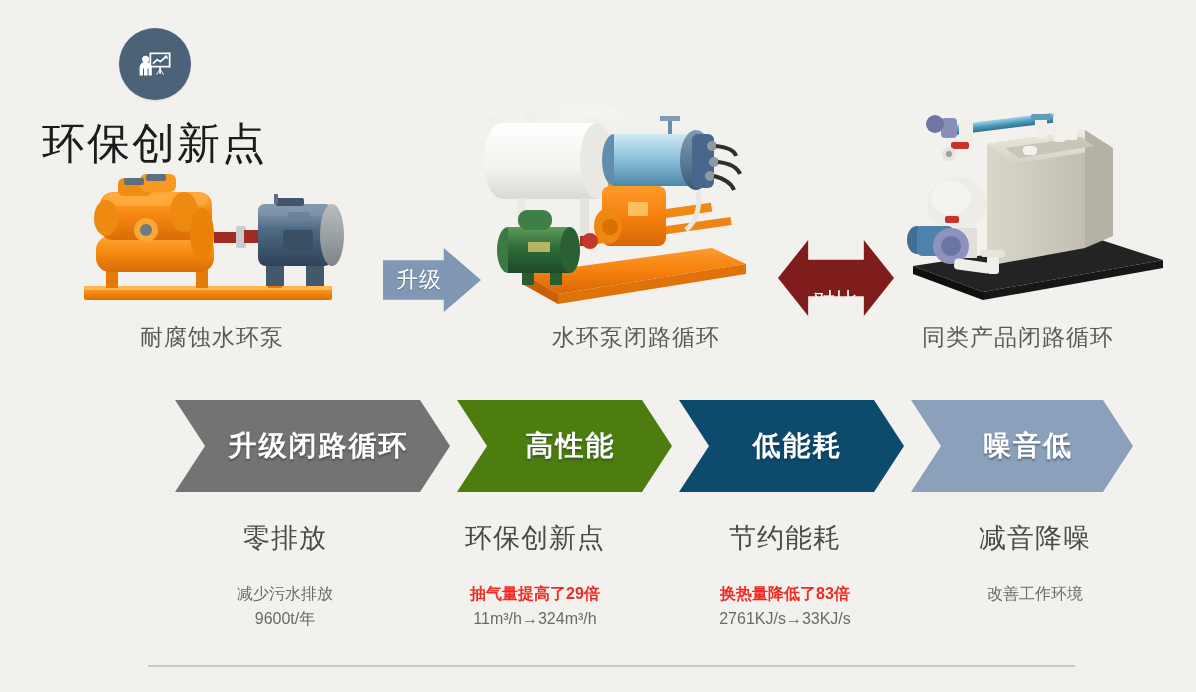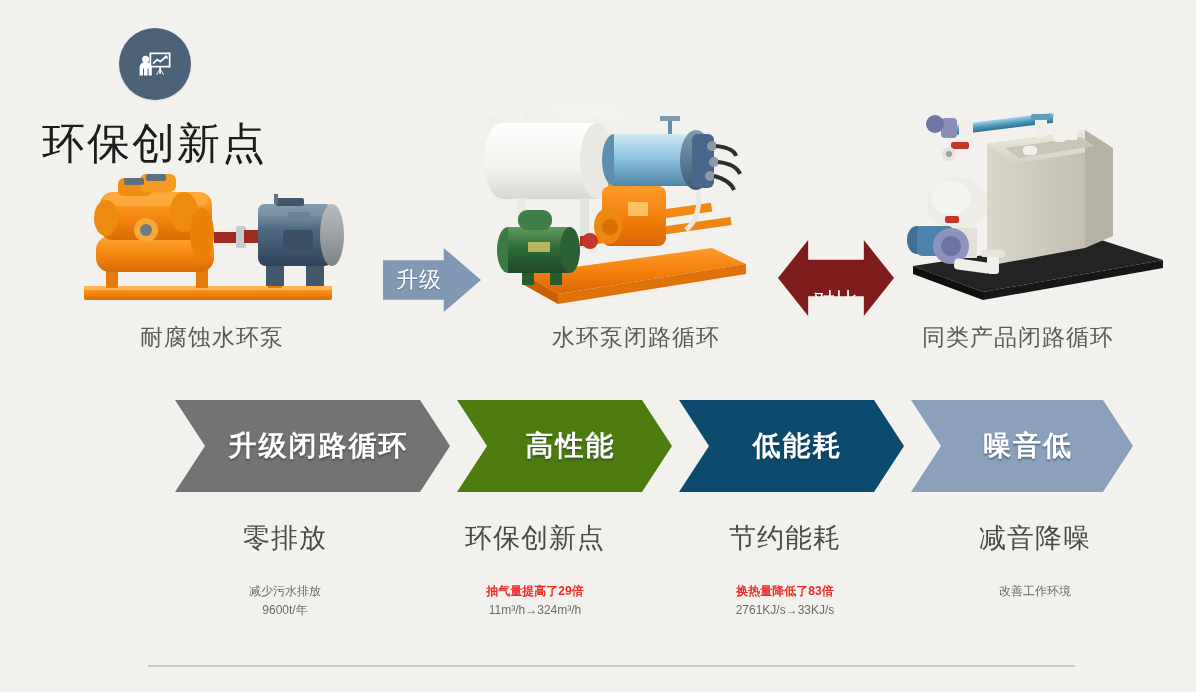--- a/index.html
+++ b/index.html
@@ -70,21 +70,21 @@
     text-shadow:0 2px 2px rgba(25,40,60,.45);
     padding-left:12px;white-space:nowrap;
   }
 
   
   .cols{position:absolute;left:160px;top:520px;width:1000px;display:flex;}
   .col{flex:1;text-align:center;}
   .col .head{
     font-size:27px;color:#4a4a4a;letter-spacing:1px;margin-bottom:26px;white-space:nowrap;
   }
-  .col .line{font-size:12px;color:#6a6a6a;line-height:1.55;white-space:nowrap;}
+  .col .line{font-size:16px;color:#6a6a6a;line-height:1.55;white-space:nowrap;}
   .col .line.hl{color:#ef2b25;font-weight:bold;}
 
   .divider{position:absolute;left:148px;top:665px;width:927px;height:2px;background:#c9c9c7;}
 </style>
 </head>
 <body>
 
 <div class="slide">
 
   <div class="header">

